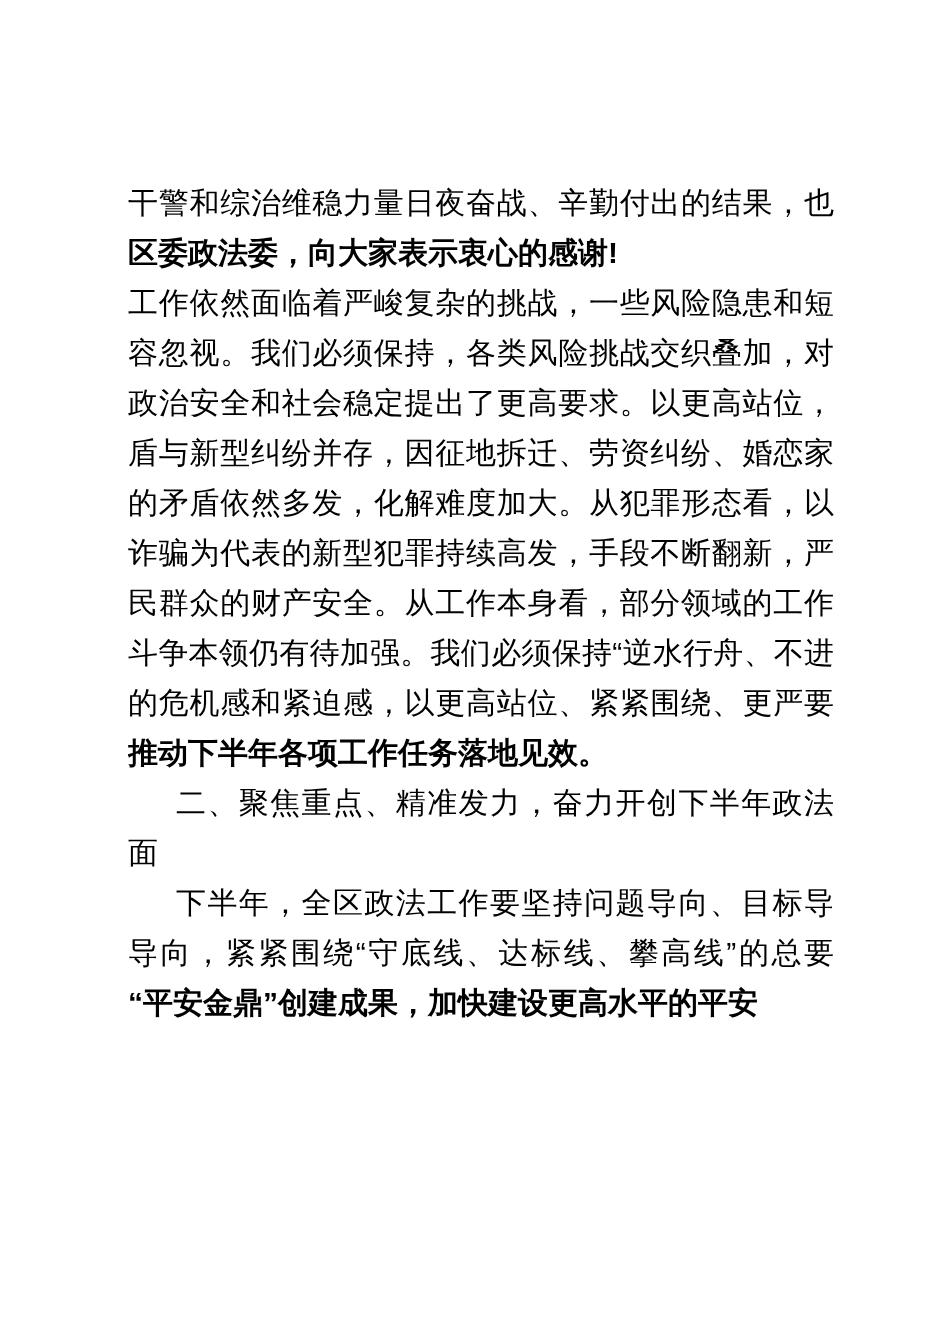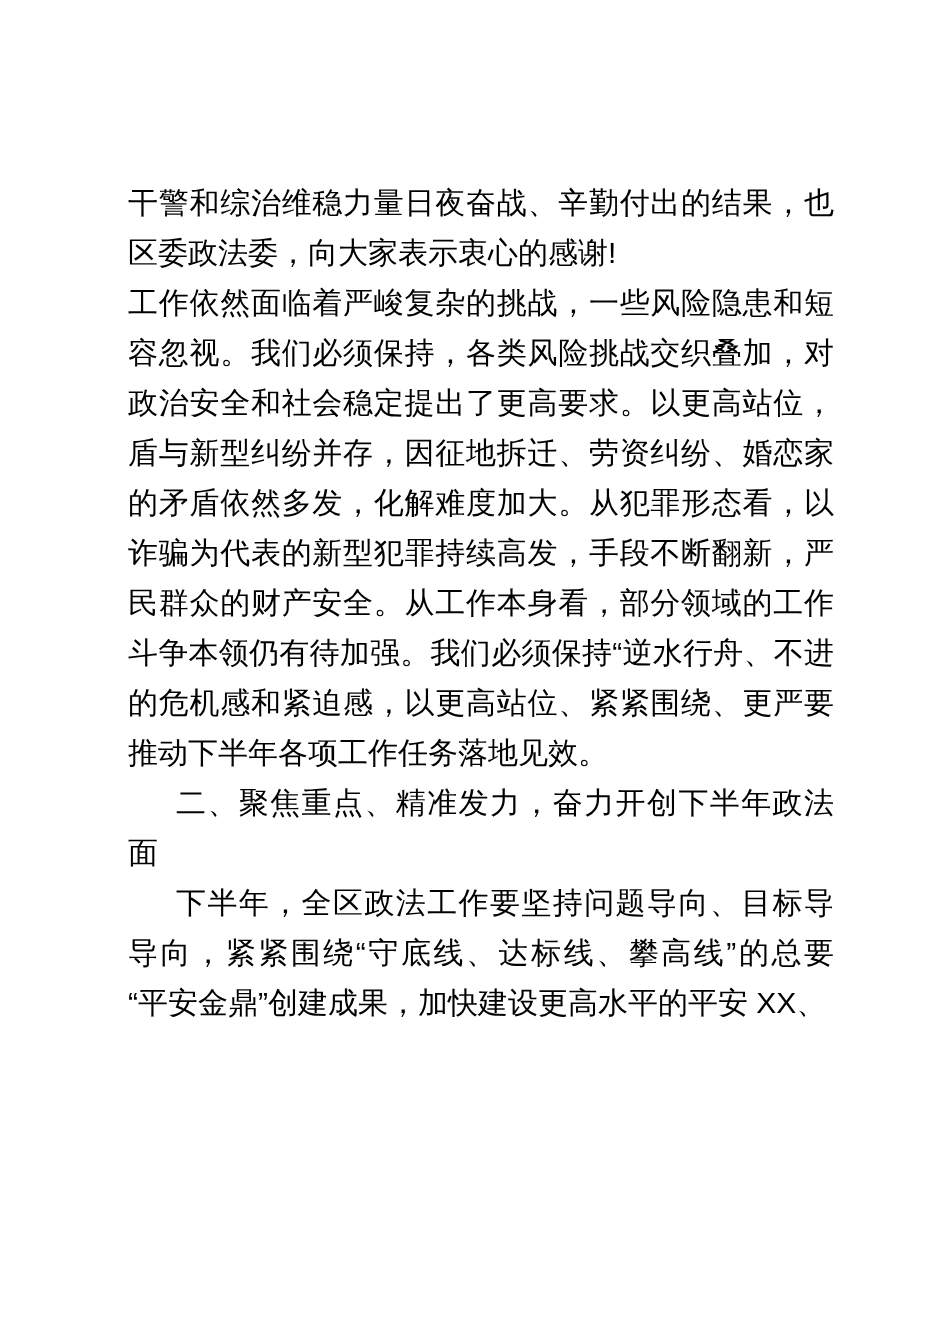--- a/index.html
+++ b/index.html
@@ -33,20 +33,21 @@
     height: 50px;
     letter-spacing: 0;
     text-align: justify;
     text-align-last: justify;
     text-justify: inter-character;
     overflow: hidden;
   }
   .line.line-last {
     text-align: left;
     text-align-last: left;
+    font-weight: bold;
   }
   .line.indent {
     padding-left: 48px;
   }
   .para.heading .line {
     font-weight: 400;
   }
 </style>
 </head>
 <body>

